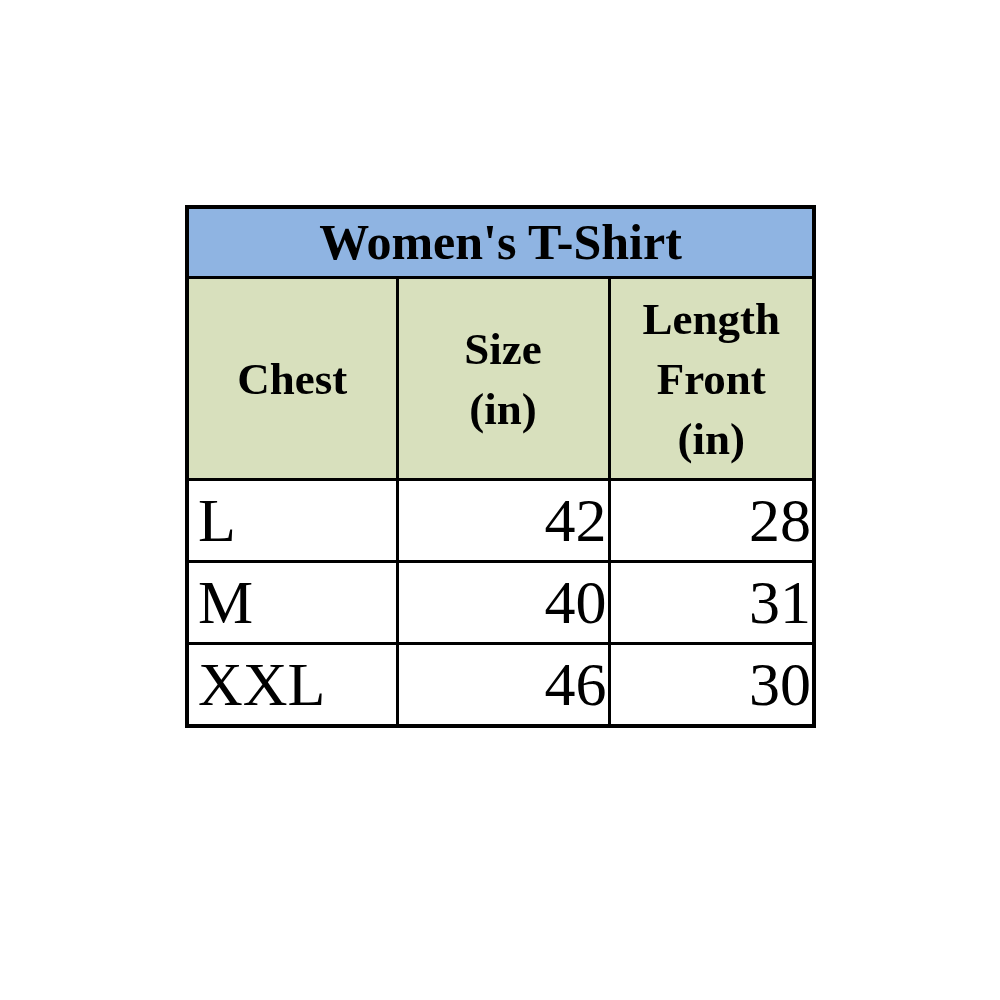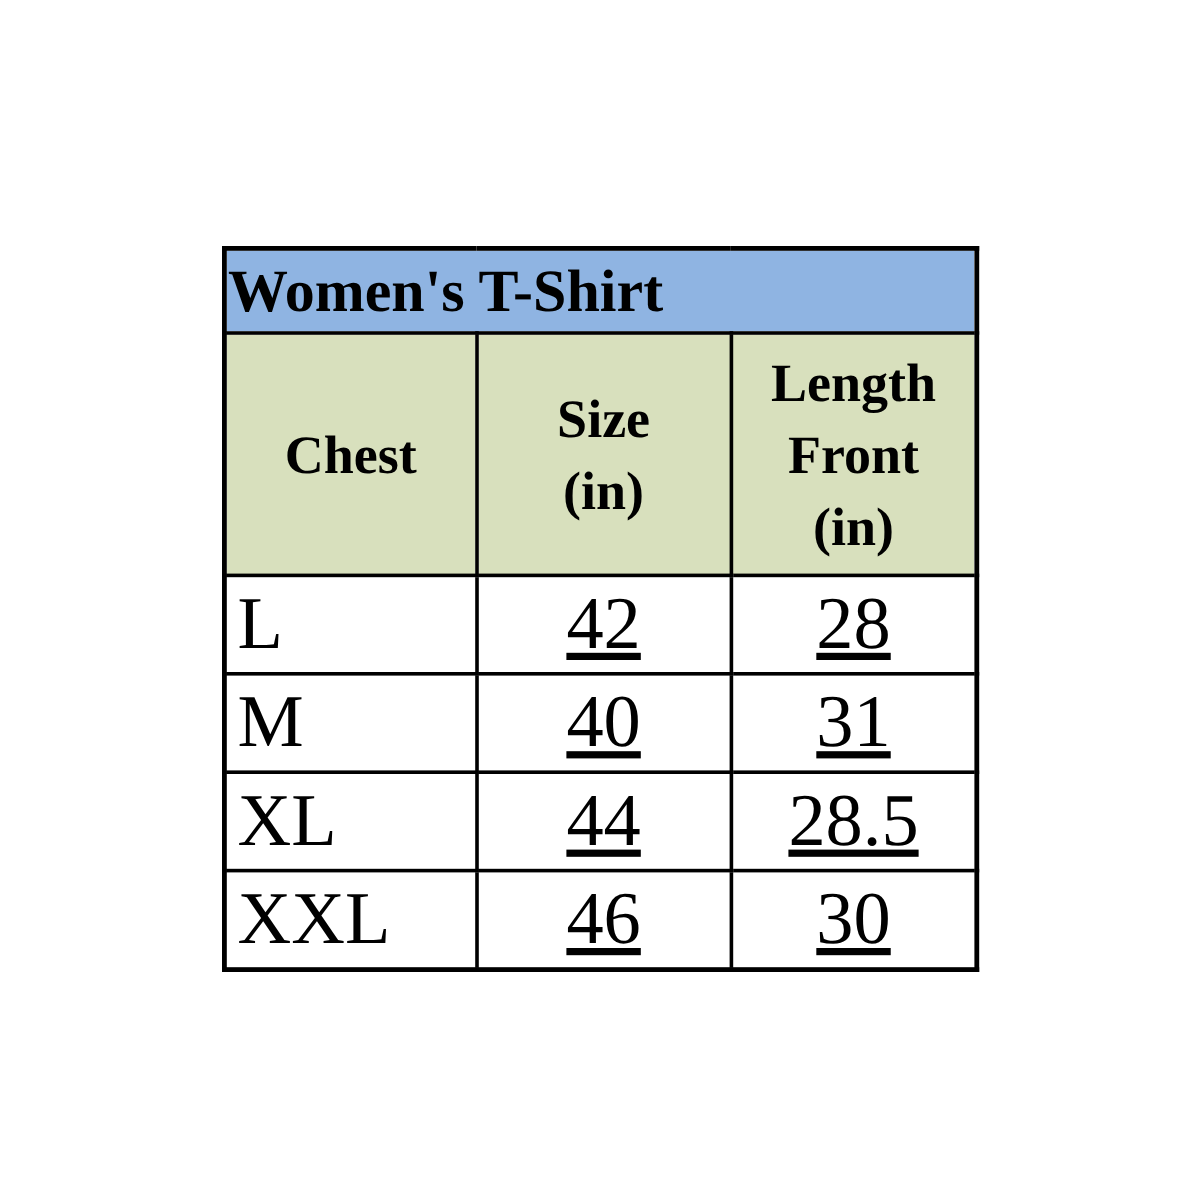--- a/index.html
+++ b/index.html
@@ -24,20 +24,21 @@
     border: 4px solid #000000;
   }
   table.size-chart td {
     border: 3px solid #000000;
     vertical-align: middle;
     overflow: hidden;
   }
   td.title-cell {
     height: 65px;
     background: #8fb4e2;
+    text-align: center;
     font-weight: bold;
     font-size: 50px;
     line-height: 1.1;
   }
   tr.header-row td {
     height: 197px;
     background: #d8e0bd;
     text-align: center;
     font-weight: bold;
     font-size: 45px;
@@ -49,22 +50,21 @@
     height: 77px;
     background: #ffffff;
     font-size: 62px;
     line-height: 1.05;
   }
   td.size-cell {
     text-align: left;
     padding-left: 9px;
   }
   td.num-cell {
-    text-align: center;
-    text-decoration: underline;
+    text-align: right;
   }
 </style>
 </head>
 <body>
 
 <div class="table-wrap">
   <table class="size-chart">
     <colgroup>
       <col style="width:210px">
       <col style="width:212px">
@@ -92,24 +92,19 @@
         <td class="size-cell">L</td>
         <td class="num-cell">42</td>
         <td class="num-cell">28</td>
       </tr>
       <tr class="body-row">
         <td class="size-cell">M</td>
         <td class="num-cell">40</td>
         <td class="num-cell">31</td>
       </tr>
       <tr class="body-row">
-        <td class="size-cell">XL</td>
-        <td class="num-cell">44</td>
-        <td class="num-cell">28.5</td>
-      </tr>
-      <tr class="body-row">
         <td class="size-cell">XXL</td>
         <td class="num-cell">46</td>
         <td class="num-cell">30</td>
       </tr>
     </tbody>
   </table>
 </div>
 
 </body></html>

